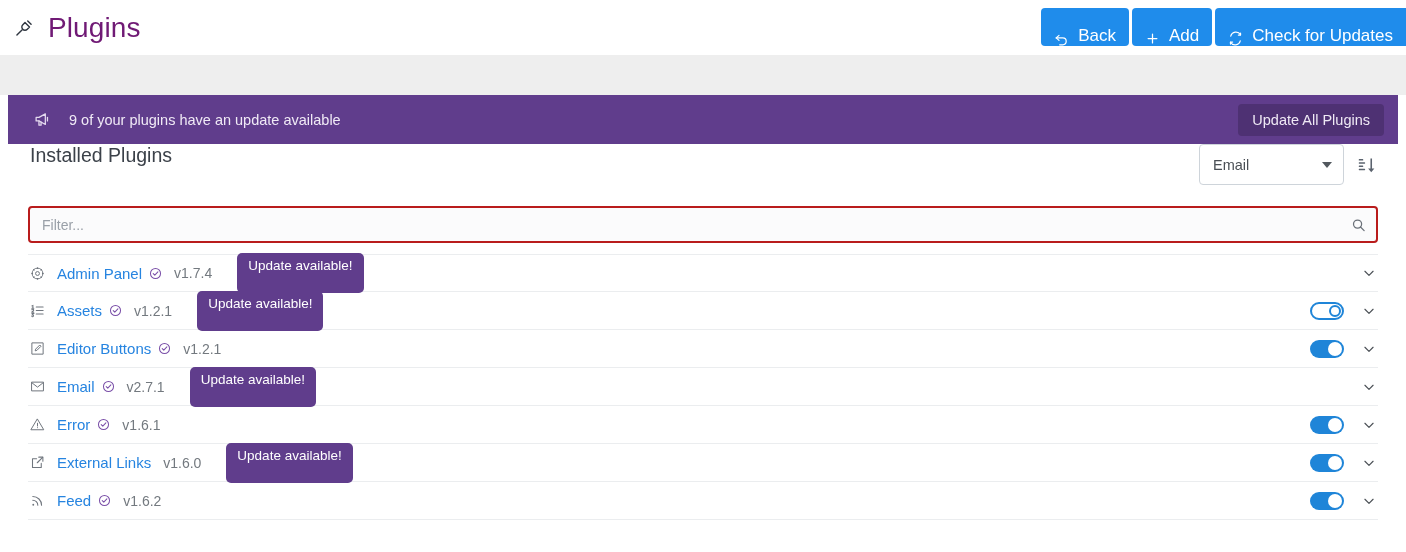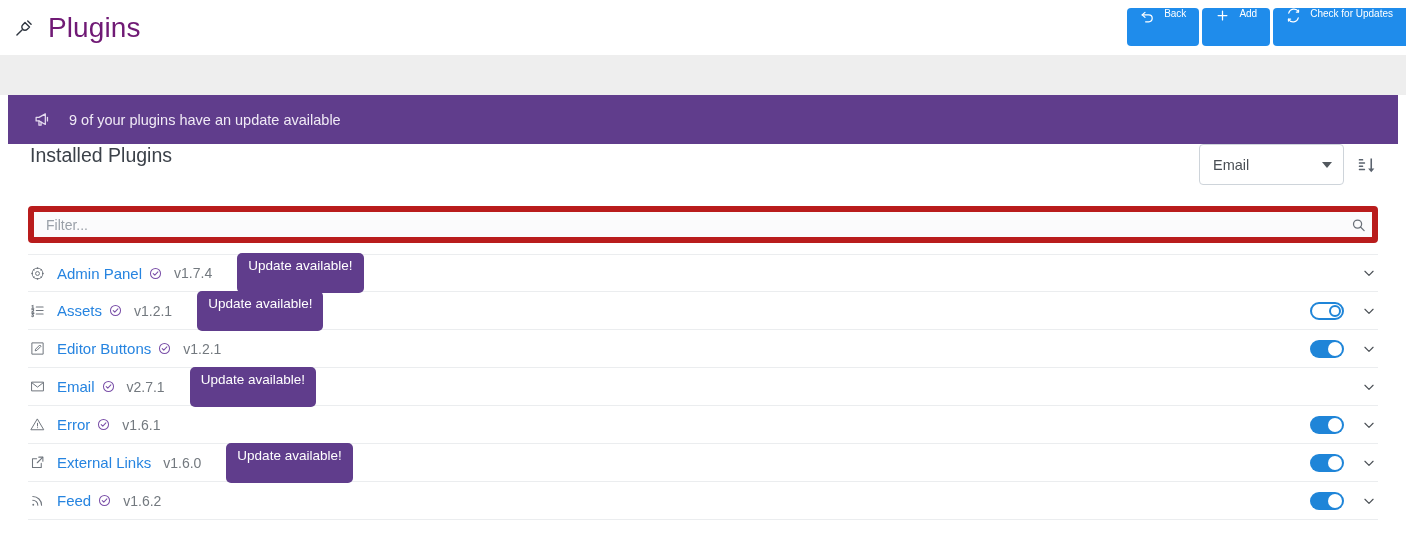--- a/index.html
+++ b/index.html
@@ -37,24 +37,24 @@
     display: flex;
     gap: 3px;
   }
   .btn-blue {
     background: #1f8ceb;
     color: #fff;
     border: none;
     border-radius: 4px;
     height: 38px;
     padding: 0 13px;
-    font-size: 10px;
+    font-size: 17px;
     font-family: "Liberation Sans", sans-serif;
     display: flex;
-    align-items: flex-start;
+    align-items: flex-end;
     gap: 9px;
     cursor: pointer;
     white-space: nowrap;
   }
   .btn-blue:last-child { border-radius: 4px 0 0 4px; }
   .btn-blue svg { display: block; }
 
   
   .gutter { height: 40px; background: #eeeeee; }
 
@@ -122,21 +122,21 @@
     border-right: 5.5px solid transparent;
     border-top: 6px solid #52585e;
   }
   .sort-icon { width: 18px; height: 18px; display: block; color: #5b636e; cursor: pointer; }
 
   
   .filter-wrap { position: relative; margin-bottom: 11px; }
   .filter-input {
     width: 100%;
     height: 37px;
-    border: 6px solid #b91c1c;
+    border: 2px solid #b91c1c;
     border-radius: 4px;
     background: #fbfbfc;
     padding: 0 38px 0 12px;
     font-size: 14px;
     color: #45494f;
     font-family: "Liberation Sans", sans-serif;
     outline: none;
   }
   .filter-input::placeholder { color: #9aa0a8; }
   .search-icon {
@@ -260,20 +260,21 @@
 
 <div class="banner">
   <div class="banner-left">
     <svg class="megaphone" viewBox="0 0 24 24" fill="none" stroke="currentColor" stroke-width="1.8" stroke-linecap="round" stroke-linejoin="round">
       <path d="M3 9 H7 L16 4 V19 L7 14 H3 Z"></path>
       <path d="M7 14 V20 H10 V15.6"></path>
       <path d="M19 9 V14"></path>
     </svg>
     <span class="banner-text">9 of your plugins have an update available</span>
   </div>
+  <button class="banner-btn">Update All Plugins</button>
 </div>
 
 <div class="card">
 
   <div class="card-head">
     <span class="card-title">Installed Plugins</span>
 
     <div class="sort-area">
       <div class="select-box">
         <span>Email</span>

